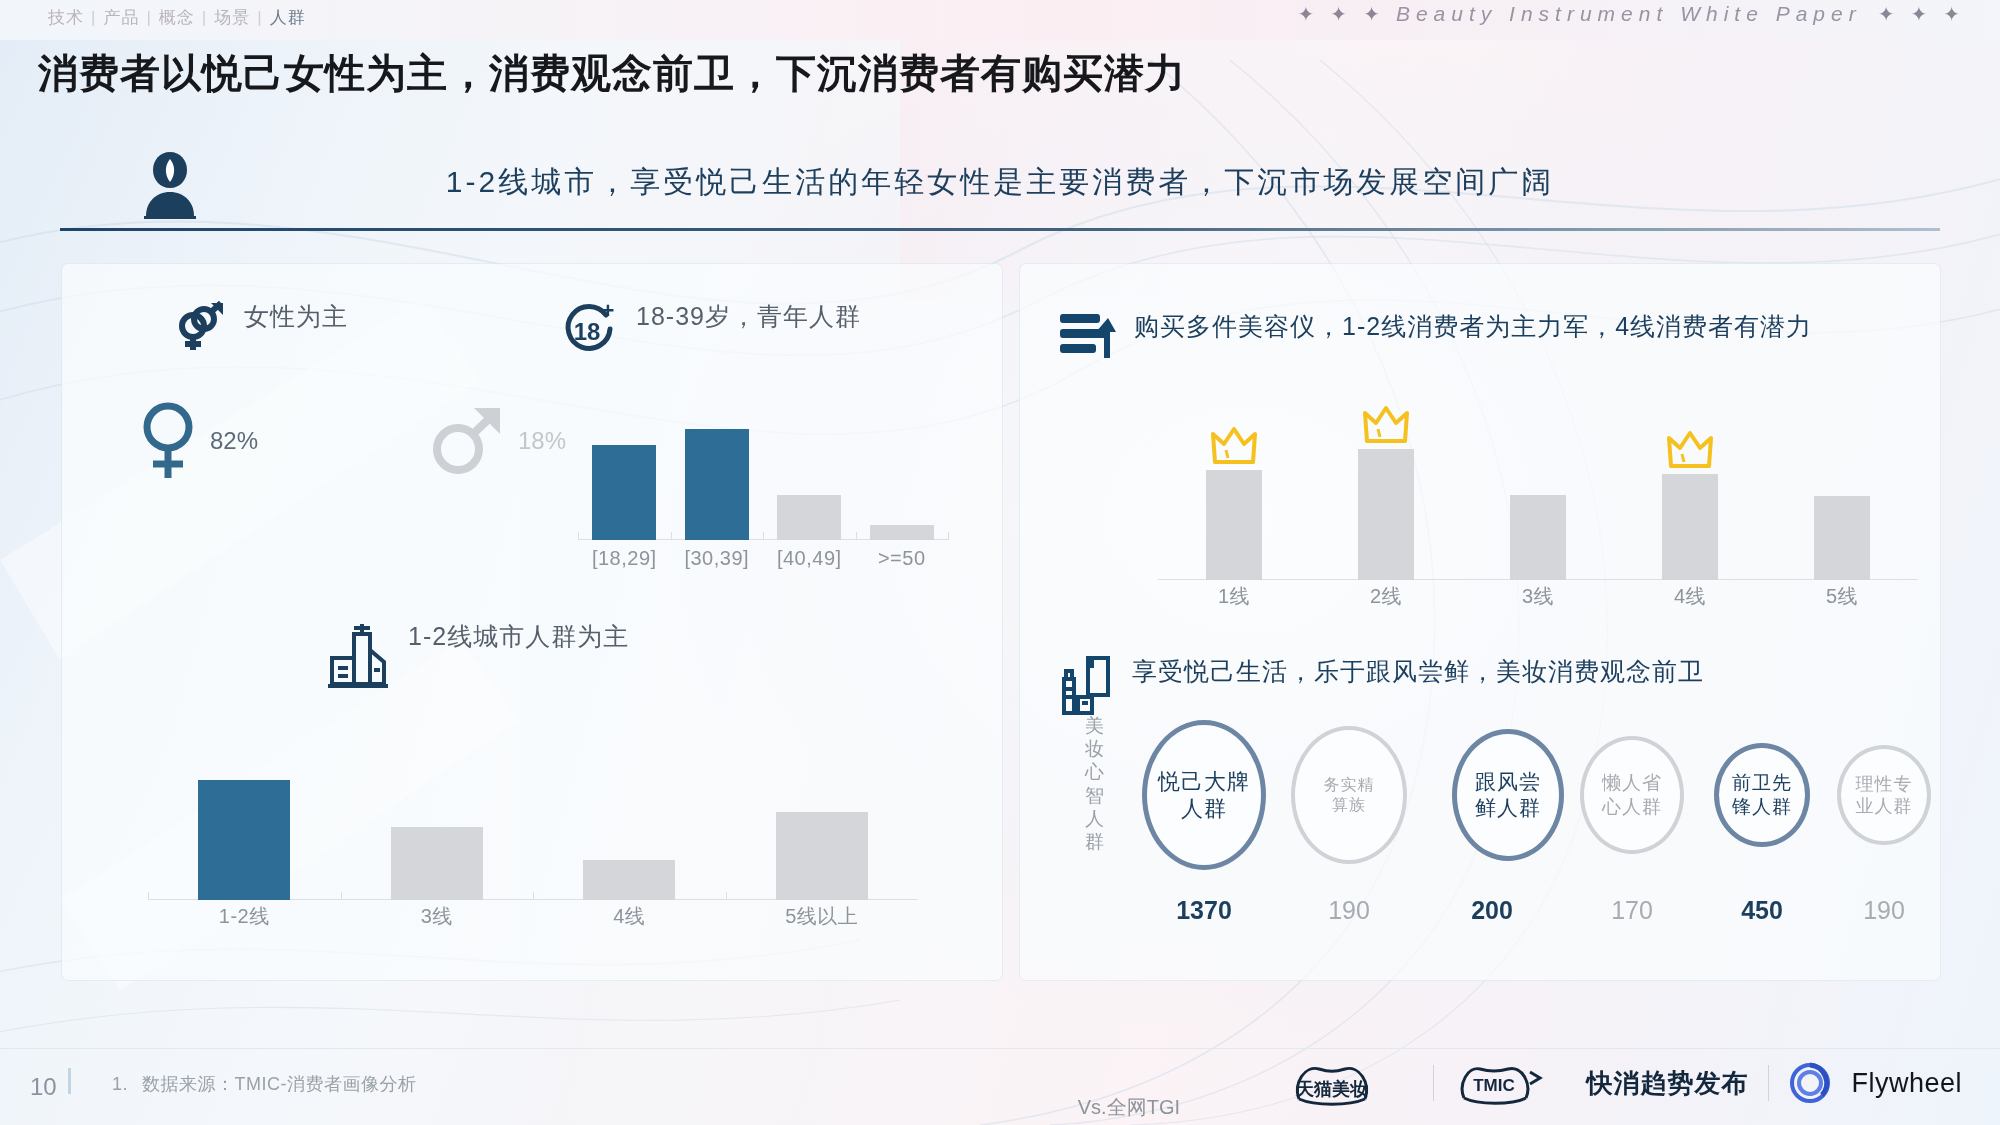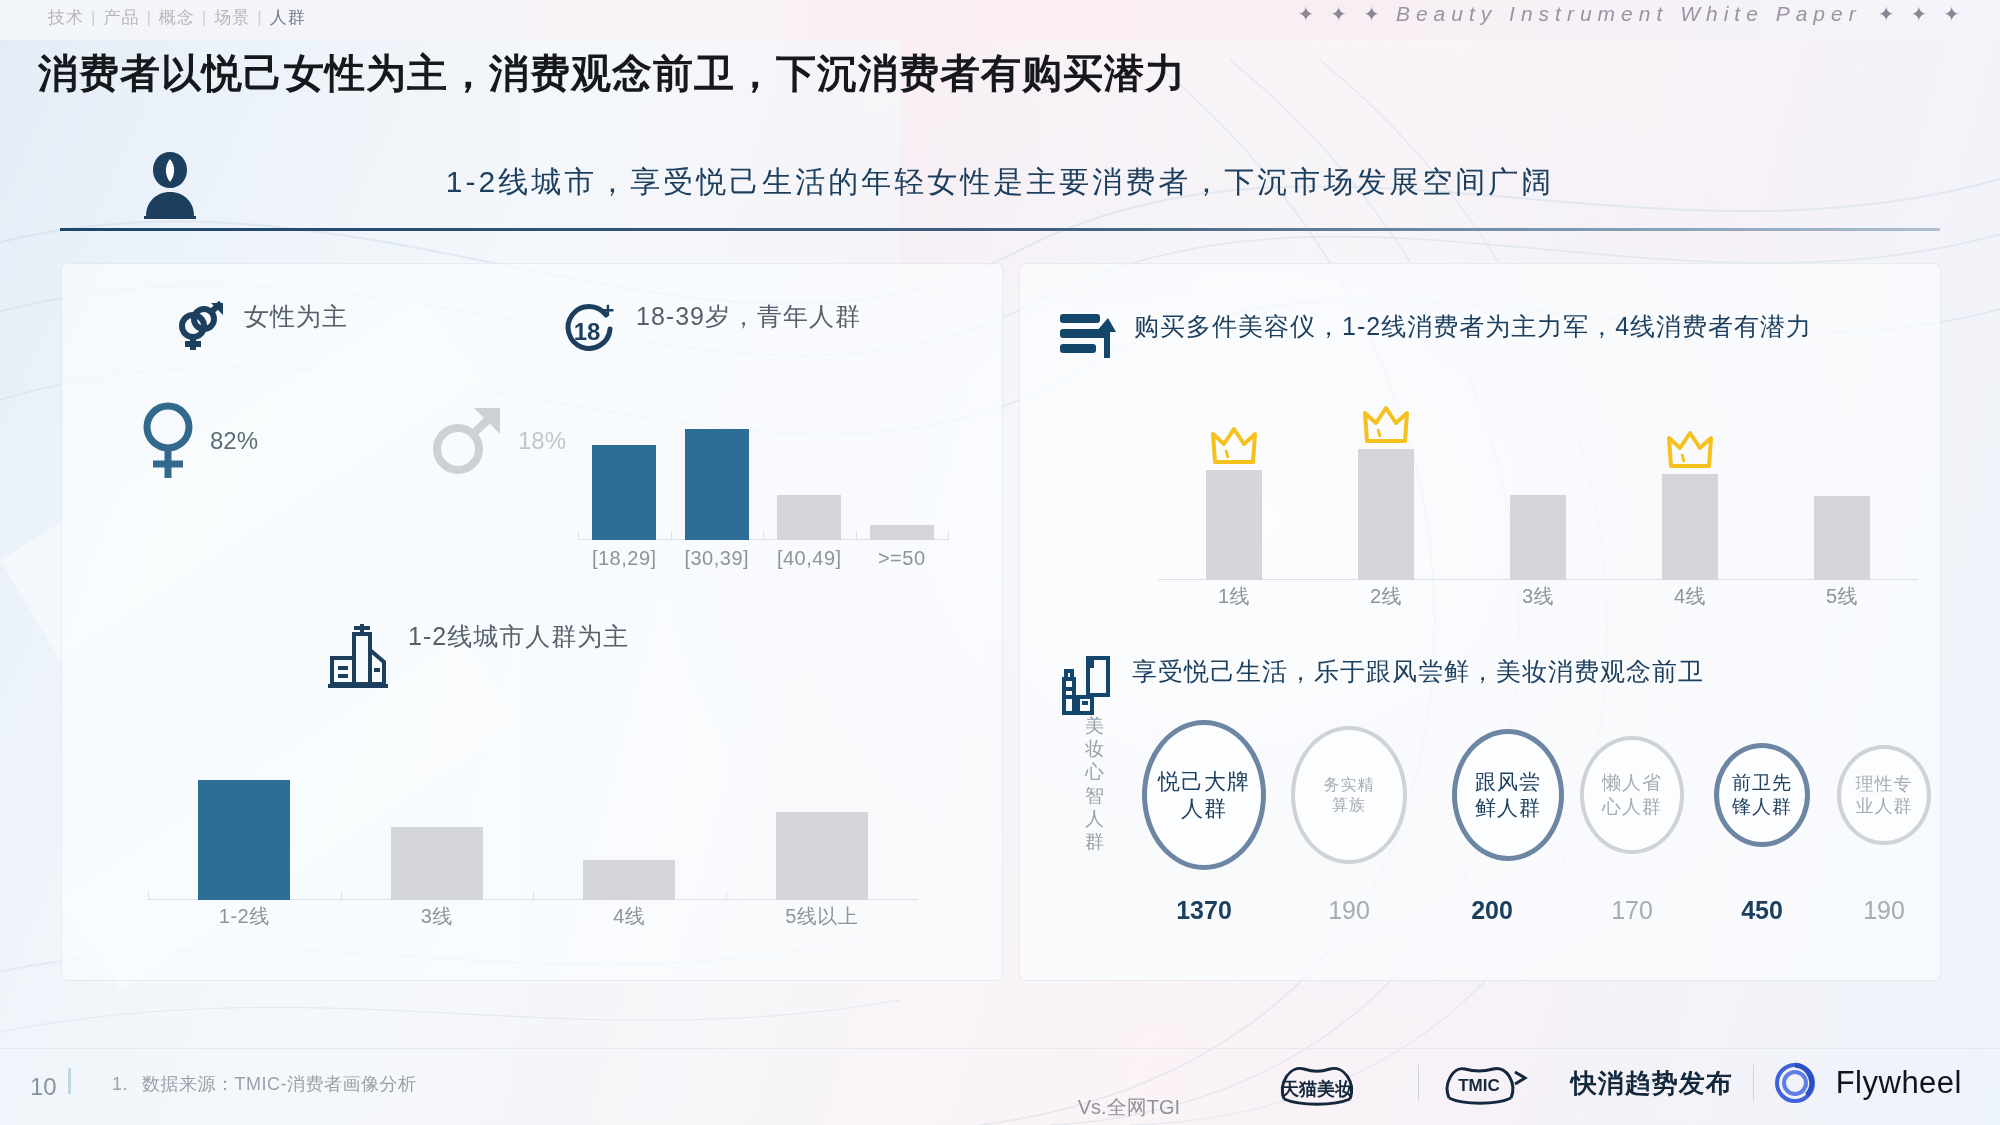--- a/index.html
+++ b/index.html
@@ -114,21 +114,21 @@
 
   
   .footer-rule { position:absolute; left:0; top:1048px; width:2000px; height:1px; background:#e3e8ee; }
   .page-num { position:absolute; left:30px; top:1073px; font-size:24px; color:#8b949e; }
   .page-bar { position:absolute; left:68px; top:1068px; width:3px; height:26px; background:#bfd6e3; }
   .footnote { position:absolute; left:112px; top:1072px; font-size:18px; color:#9aa1a9; white-space:nowrap; letter-spacing:0.5px; }
   .footnote .num { margin-right:14px; }
   .logos { position:absolute; right:38px; top:1058px; display:flex; align-items:center; gap:20px; height:50px; }
   .logo-div { width:1px; height:36px; background:#ccd4dc; }
   .logo-text { font-size:26px; font-weight:bold; color:#13283c; letter-spacing:1px; white-space:nowrap; }
-  .flywheel-text { font-size:31px; color:#12151a; letter-spacing:0.5px; font-weight:300; }
+  .flywheel-text { font-size:27px; color:#12151a; letter-spacing:0.5px; font-weight:300; }
 </style>
 </head>
 <body>
 
 <div class="bg-swirls">
   <svg viewBox="0 0 2000 1125" preserveAspectRatio="none">
     <defs>
       <linearGradient id="gL" x1="0" y1="0" x2="1" y2="1">
         <stop offset="0%" stop-color="#dfe9f5" stop-opacity="0.75"></stop>
         <stop offset="100%" stop-color="#ffffff" stop-opacity="0"></stop>

